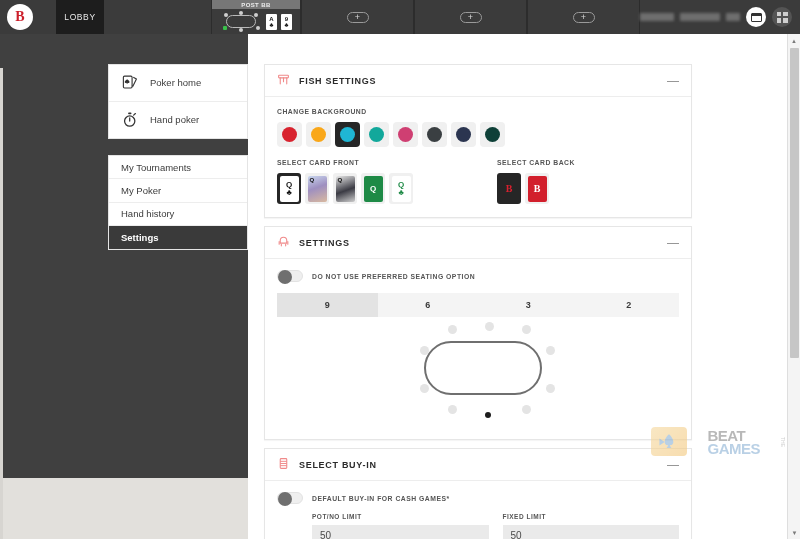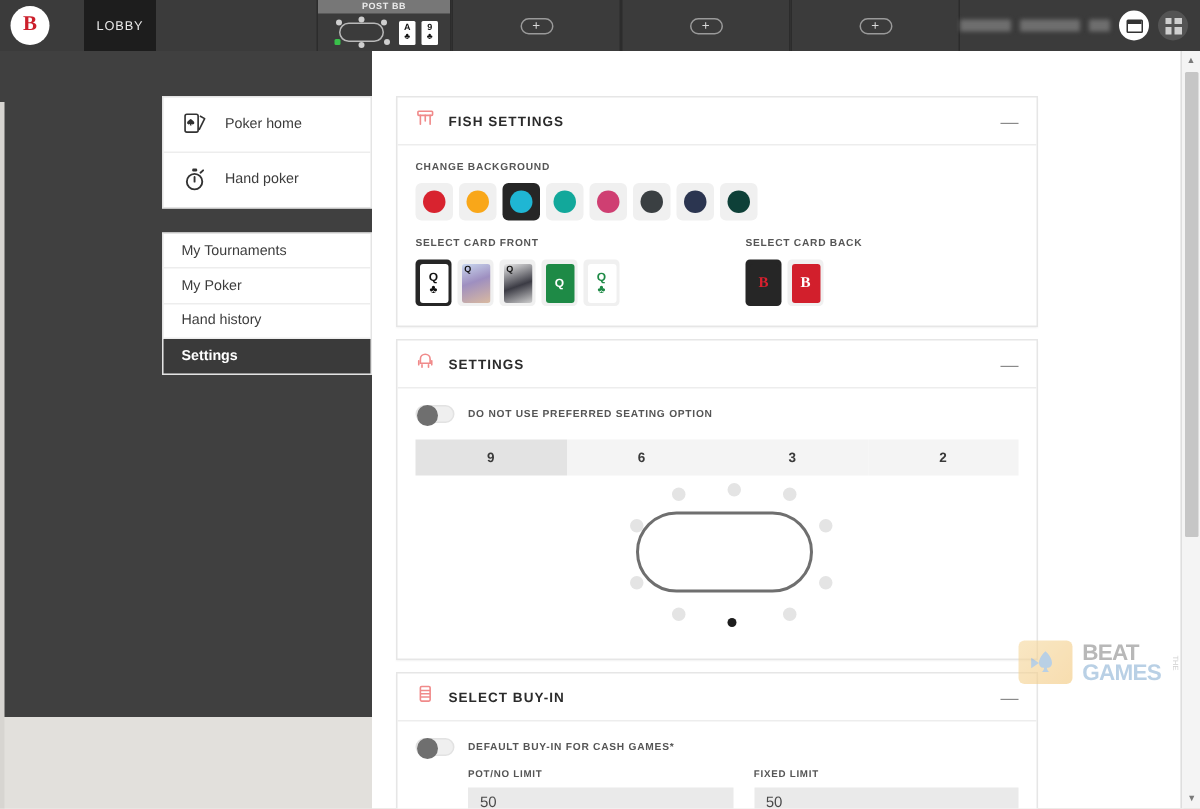--- a/index.html
+++ b/index.html
@@ -169,21 +169,21 @@
   .inputs { display: flex; gap: 14px; margin-top: 9px; }
   .input-col { flex: 1; }
   .input-col label { display: block; font-size: 6.5px; font-weight: bold; letter-spacing:.5px; color:#555; margin-bottom: 5px; }
   .input-box {
     height: 21px; background: #eaeaea; border: none; width: 100%;
     font-size: 10px; color: #4a4a4a; padding: 0 8px; font-family: "Liberation Sans", sans-serif;
   }
   .indent { padding-left: 35px; }
 
   
-  .watermark { position: absolute; right: 14px; bottom: 22px; display: flex; align-items: center; gap: 6px; opacity: .62; }
+  .watermark { position: absolute; right: 14px; bottom: 22px; display: flex; align-items: center; gap: 20px; opacity: .62; }
   .wm-badge { width: 36px; height: 29px; border-radius: 4px; background: linear-gradient(135deg,#f6d9a0,#f3c97f); display:flex; align-items:center; justify-content:center; }
   .wm-text { line-height: 13px; }
   .wm-beat { font-size: 15px; font-weight: bold; color: #8d8d8d; letter-spacing: -.5px; }
   .wm-fish { font-size: 15px; font-weight: bold; color: #8fb4d6; letter-spacing: -.5px; }
   .wm-the { font-size: 5px; color: #b3b3b3; writing-mode: vertical-rl; }
 
   
   .scroll { position: absolute; right: 0; top: 34px; width: 13px; height: 505px; background: #f4f4f4; border-left: 1px solid #dedede; }
   .scroll .arrow { height: 13px; display:flex; align-items:center; justify-content:center; font-size:6px; color:#7a7a7a; }
   .scroll .thumb { position: absolute; top: 14px; left: 2px; width: 9px; height: 310px; background: #c6c6c6; border-radius: 1px; }

